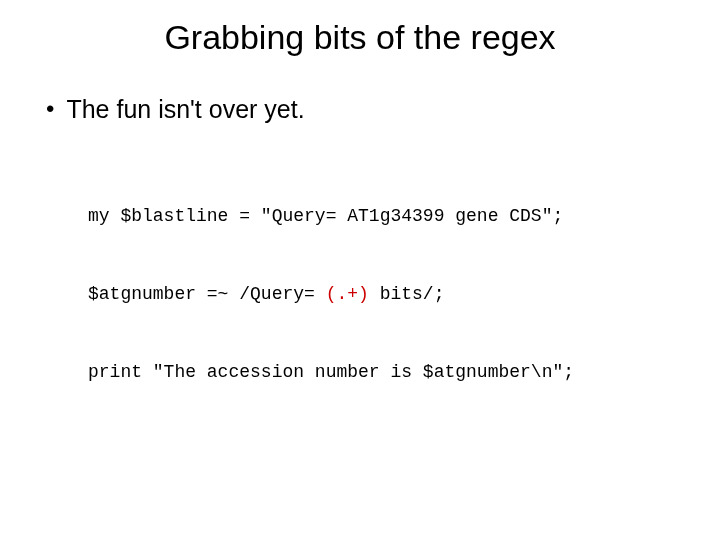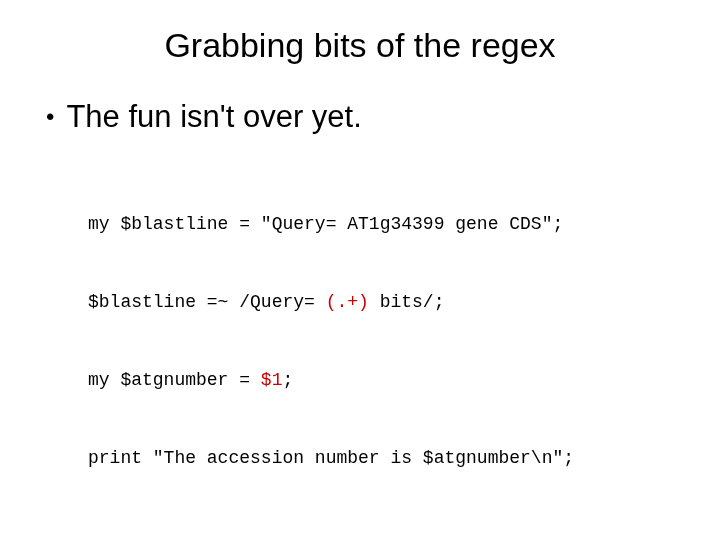--- a/index.html
+++ b/index.html
@@ -7,42 +7,42 @@
     width: 720px;
     height: 540px;
     background: #ffffff;
     font-family: Arial, Helvetica, sans-serif;
     color: #000000;
     overflow: hidden;
   }
   .slide {
     width: 100%;
     height: 100%;
-    padding: 20px 40px 40px 40px;
+    padding: 12px 40px 40px 40px;
   }
   .title {
     font-size: 34px;
     text-align: center;
     margin-top: 6px;
     margin-bottom: 38px;
     font-weight: normal;
   }
   .bullet-row {
     display: flex;
     align-items: flex-start;
     margin-left: 6px;
     margin-bottom: 28px;
   }
   .bullet-dot {
     font-size: 24px;
     line-height: 28px;
     margin-right: 12px;
   }
   .bullet-text {
-    font-size: 31px;
+    font-size: 25px;
     line-height: 28px;
     text-align: right;
   }
   .code-block {
     font-family: "Courier New", Courier, monospace;
     font-size: 18px;
     line-height: 26px;
     margin-left: 48px;
     margin-bottom: 36px;
     white-space: pre;
@@ -57,18 +57,17 @@
 
   <h1 class="title">Grabbing bits of the regex</h1>
 
   <div class="bullet-row">
     <span class="bullet-dot">•</span>
     <span class="bullet-text">The fun isn't over yet.</span>
   </div>
 
   <div class="code-block">
     <span class="code-line"><span>my $blastline = "Query= AT1g34399 gene CDS";</span></span>
-    <span class="code-line"><span>$blastline =~ /Query= </span><span class="hl">(.+)</span><span> bits/;</span></span>
-    <span class="code-line"><span>my $atgnumber = </span><span class="hl">$1</span><span>;</span></span>
+    <span class="code-line"><span>$atgnumber =~ /Query= </span><span class="hl">(.+)</span><span> bits/;</span></span>
     <span class="code-line"><span>print "The accession number is $atgnumber\n";</span></span>
   </div>
 
 </div>
 
 </body></html>

